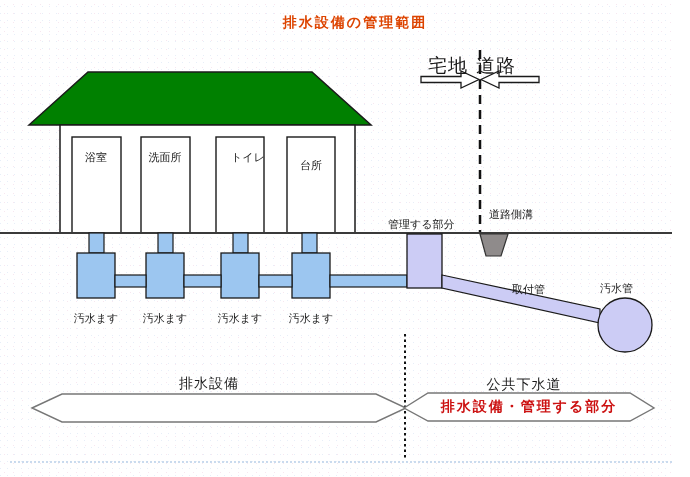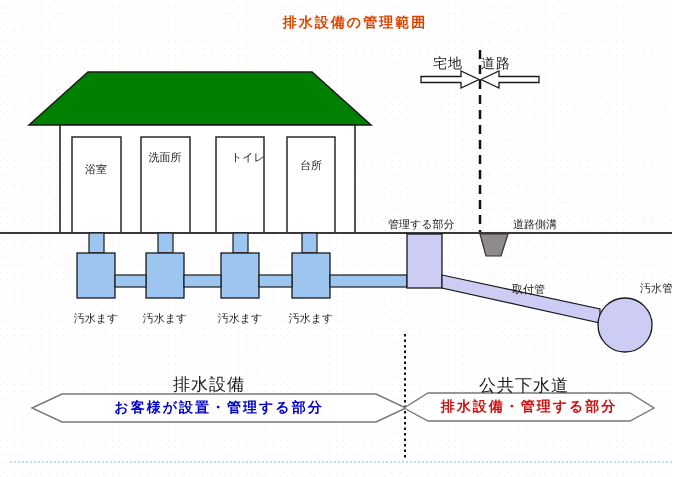--- a/index.html
+++ b/index.html
@@ -17,22 +17,22 @@
   }
   svg.diagram{position:absolute;left:0;top:0;z-index:1;}
   .lbl{
     position:absolute;z-index:2;color:#1a1a1a;
     font-size:11px;line-height:1.1;white-space:nowrap;
   }
   .center{transform:translateX(-50%);}
   .title{
     font-size:14px;font-weight:bold;letter-spacing:2px;
   }
-  .zone-label{font-size:14px;letter-spacing:1px;}
-  .legend-head{font-size:17px;letter-spacing:1px;}
+  .zone-label{font-size:19px;letter-spacing:1px;}
+  .legend-head{font-size:14px;letter-spacing:1px;}
   .banner-text{font-size:14px;font-weight:bold;letter-spacing:2px;}
 </style>
 </head>
 <body>
 
 <div class="canvas">
 
   <svg class="diagram" width="690" height="477" viewBox="0 0 690 477">
 
     <polygon points="29,125 88,72 312,72 371,125" stroke="#1a1a1a" stroke-width="1.5" fill="#008000"></polygon>
@@ -81,34 +81,33 @@
     <polygon points="404,408 428,393 630,393 654,408 630,421 428,421" fill="#ffffff" stroke="#777777" stroke-width="1.4"></polygon>
 
     <line x1="10" y1="462" x2="680" y2="462" stroke="#b9cfe9" stroke-width="1.5" stroke-dasharray="2,2"></line>
   </svg>
 
   <div class="lbl title center" style="left:355px;top:15px;color:#dd4400;">排水設備の管理範囲</div>
 
   <div class="lbl zone-label center" style="left:448px;top:56px;">宅地</div>
   <div class="lbl zone-label center" style="left:496px;top:56px;">道路</div>
 
-  <div class="lbl center" style="left:96px;top:163px;">浴室</div>
+  <div class="lbl center" style="left:96px;top:151px;">浴室</div>
   <div class="lbl center" style="left:165px;top:151px;">洗面所</div>
   <div class="lbl center" style="left:248px;top:151px;">トイレ</div>
   <div class="lbl center" style="left:311px;top:151px;margin-top:8px;">台所</div>
 
   <div class="lbl center" style="left:96px;top:312px;">汚水ます</div>
   <div class="lbl center" style="left:165px;top:312px;">汚水ます</div>
   <div class="lbl center" style="left:240px;top:312px;">汚水ます</div>
   <div class="lbl center" style="left:311px;top:312px;">汚水ます</div>
 
   <div class="lbl" style="left:388px;top:218px;">管理する部分</div>
-  <div class="lbl" style="left:489px;top:218px;margin-left:24px;">道路側溝</div>
+  <div class="lbl" style="left:489px;top:208px;">道路側溝</div>
   <div class="lbl" style="left:512px;top:283px;">取付管</div>
-  <div class="lbl" style="left:600px;top:282px;margin-left:40px;">汚水管</div>
+  <div class="lbl" style="left:600px;top:282px;">汚水管</div>
 
   <div class="lbl legend-head center" style="left:209px;top:376px;">排水設備</div>
   <div class="lbl legend-head center" style="left:524px;top:377px;">公共下水道</div>
 
-  <div class="lbl banner-text center" style="left:219px;top:400px;color:#0000cc;">お客様が設置・管理する部分</div>
   <div class="lbl banner-text center" style="left:529px;top:399px;color:#cc1111;">排水設備・管理する部分</div>
 
 </div>
 
 </body></html>

